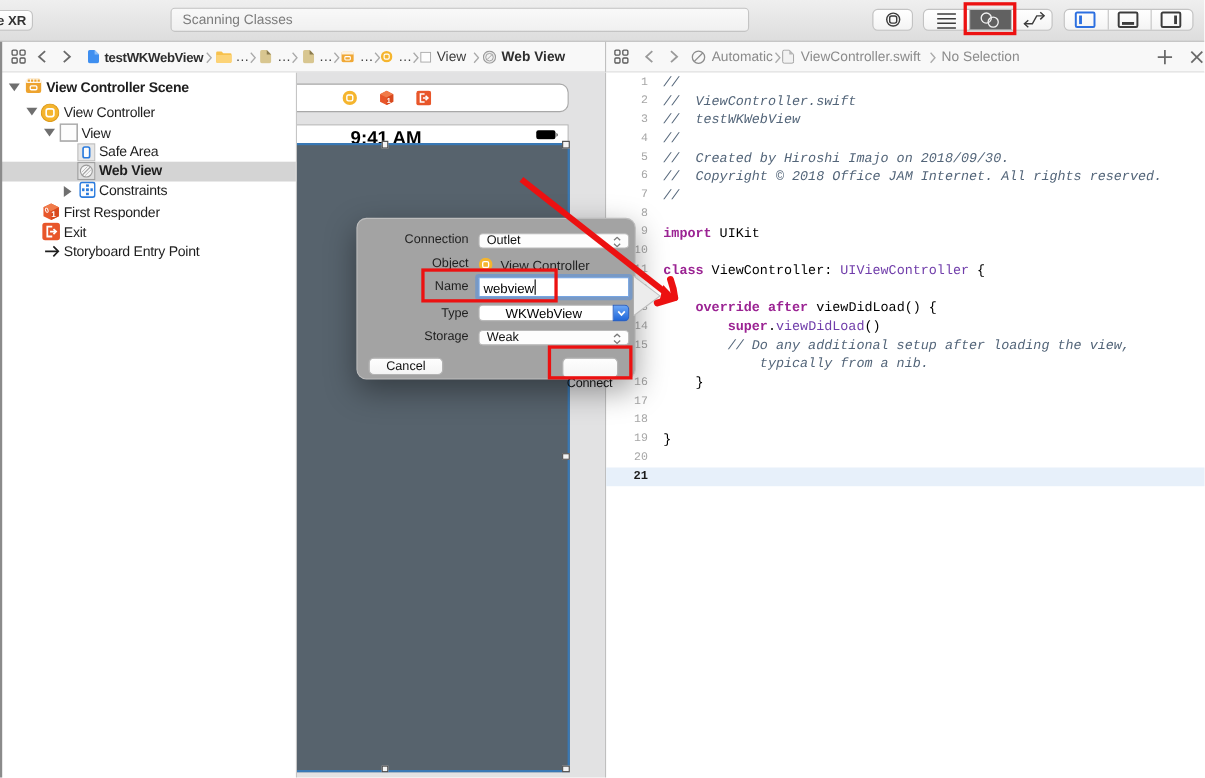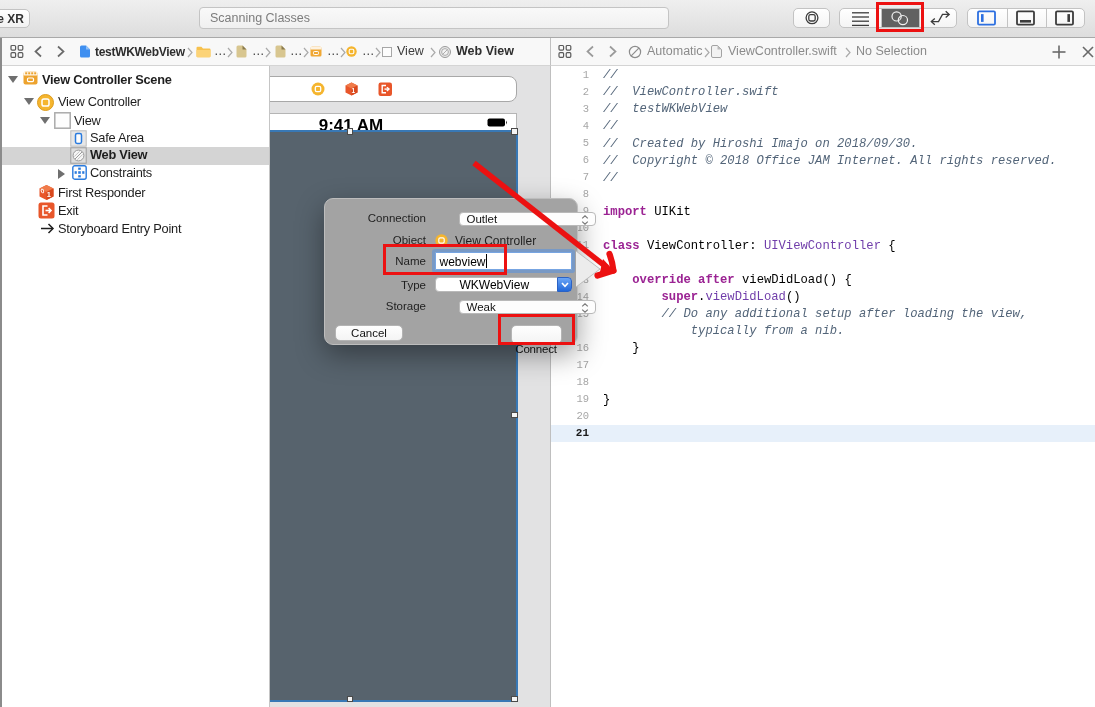--- a/index.html
+++ b/index.html
@@ -5,22 +5,22 @@
   * { margin:0; padding:0; box-sizing:border-box; }
   html,body { width:1095px; height:707px; overflow:hidden; }
   body { font-family:"Liberation Sans", sans-serif; position:relative; background:#fff; }
   .abs { position:absolute; }
   
   #toolbar { left:0; top:0; width:1095px; height:38px;
     background:linear-gradient(#efefef,#dddddd); border-bottom:1px solid #a9a9a9; }
   #devbtn { left:-14px; top:9px; width:44px; height:19px; background:linear-gradient(#fff,#f2f2f2);
     border:1px solid #c3c3c3; border-radius:5px; font-size:12px; font-weight:bold; color:#333;
     text-align:right; padding:2px 5px 0 0; }
-  #statusfield { left:155px; top:6.5px; width:470px; height:22.5px; background:linear-gradient(#f9f9f9,#f0f0f0);
-    border:1px solid #c4c4c4; border-radius:4px;margin-left:44px; }
+  #statusfield { left:155px; top:6.5px; width:526px; height:22.5px; background:linear-gradient(#f9f9f9,#f0f0f0);
+    border:1px solid #c4c4c4; border-radius:4px; }
   #statusfield span { position:absolute; left:10px; top:3.5px; font-size:12.5px; color:#7c7c7c; }
   .tbtn { top:8px; height:20px; background:linear-gradient(#ffffff,#f4f4f4); border:1px solid #c3c3c3; }
   .seg { position:absolute; top:0; height:18px; }
   #redbox-assist { left:876px; top:2px; width:48px; height:30px; border:3px solid #ec1111; z-index:50; }
   
   #jumpL { left:0; top:38px; width:550px; height:28px; background:#f8f8f8; border-bottom:1px solid #d4d4d4; }
   #jumpR { left:550px; top:38px; width:545px; height:28px; background:#f8f8f8; border-bottom:1px solid #d4d4d4;
     border-left:1px solid #c0c0c0; }
   .jtext { position:absolute; top:6px; font-size:12.5px; color:#3c3c3c; white-space:nowrap; }
   .jgray { color:#8b8b8b; }
@@ -42,21 +42,21 @@
   .cl { position:absolute; left:52px; font-family:"Liberation Mono", monospace; font-size:12.2px;
     color:#000; white-space:pre; }
   .cm { color:#536579; font-style:italic; }
   .kw { color:#9b2393; font-weight:bold; }
   .tp { color:#703daa; }
   
   #popover { left:324px; top:198px; width:254px; height:147px; background:#a3a3a3;
     border:1px solid #bdbdbd; border-radius:9px; box-shadow:0 10px 28px rgba(0,0,0,0.38); z-index:60; }
   .plbl { position:absolute; font-size:11.5px; color:#1f1f1f; text-align:right; }
   .pctl { position:absolute; background:#fdfdfd; border:1px solid #b9b9b9; border-radius:4px;
-    font-size:11.5px; color:#111;margin-left:24px; }
+    font-size:11.5px; color:#111; }
   .redrect { position:absolute; border:3px solid #ec1111; z-index:70; }
   .handle { width:6.5px; height:6.5px; background:#f4f4f4; border:1px solid #4a4a4a; }
   #arrowsvg { position:absolute; left:0; top:0; width:1095px; height:707px; z-index:80; pointer-events:none; }
 </style>
 </head>
 <body>
   <div class="abs" id="toolbar"></div>
   <div class="abs" style="left:0; top:38px; width:1.5px; height:669px; background:#8b8b8b; z-index:90;"></div>
   <div class="abs" id="devbtn">e XR</div>
   <div class="abs" id="statusfield">

